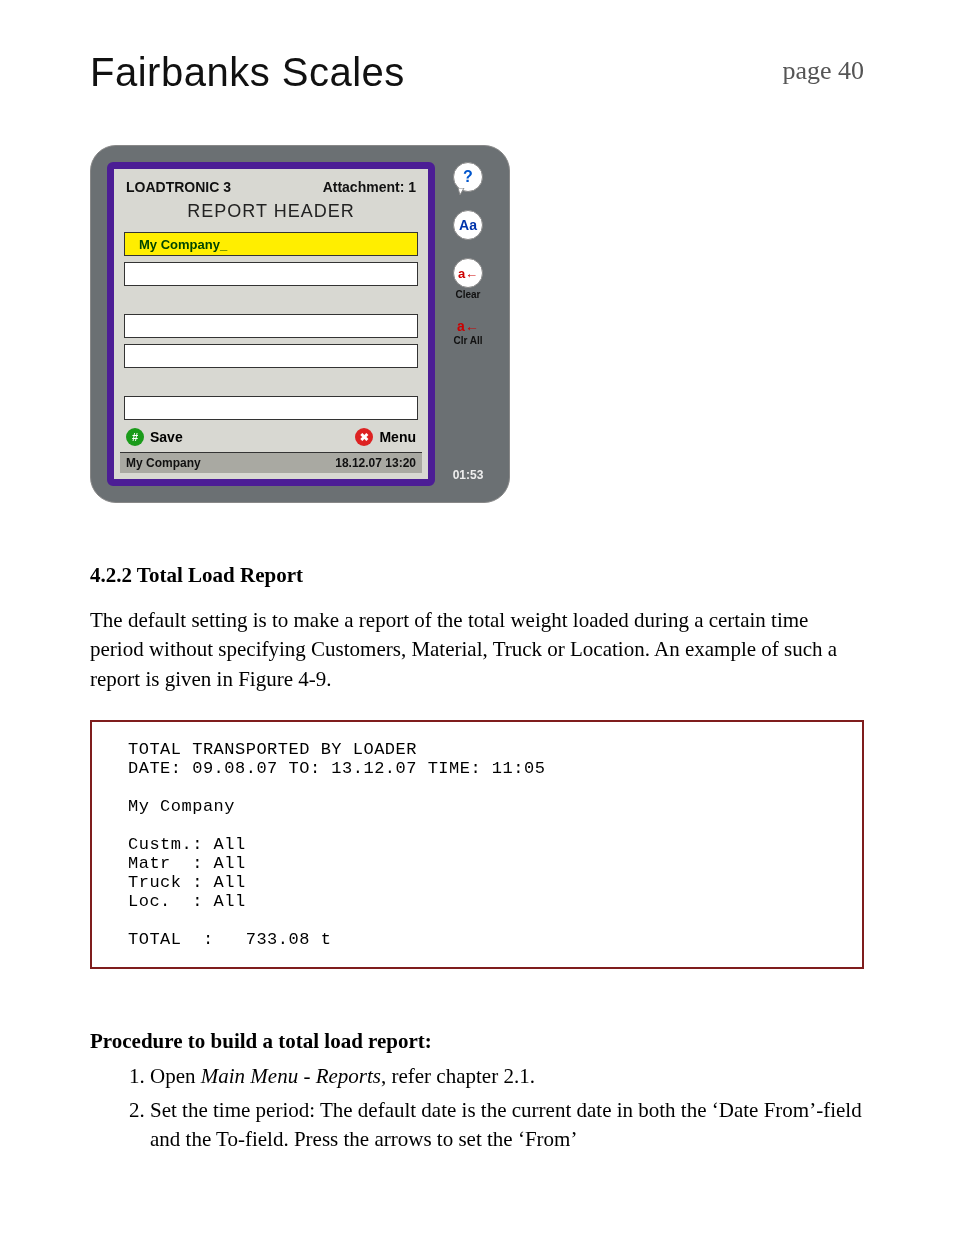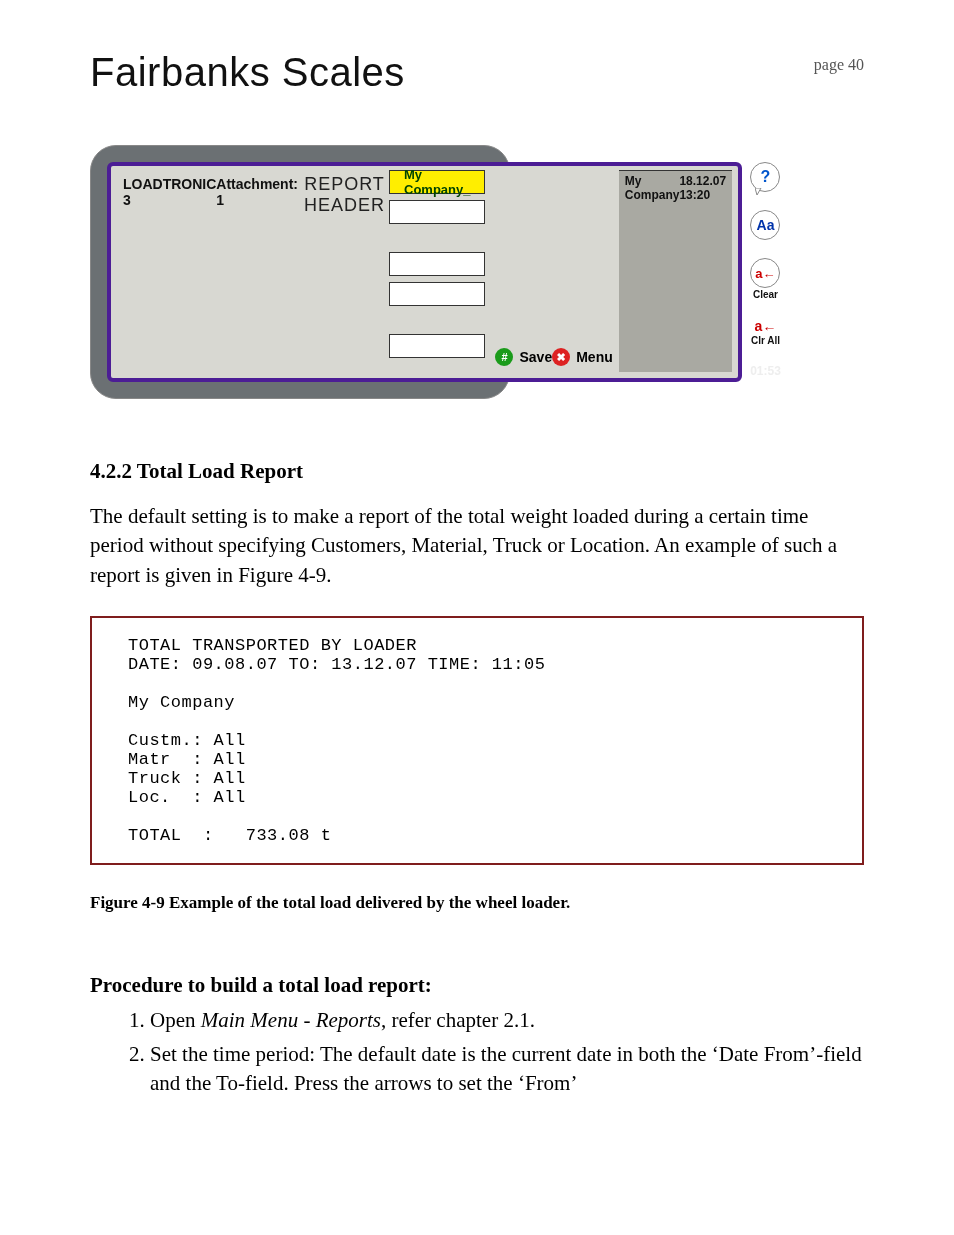--- a/index.html
+++ b/index.html
@@ -23,21 +23,21 @@
     margin-bottom: 50px;
   }
   .title-main {
     font-family: Arial, Helvetica, sans-serif;
     font-size: 40px;
     font-weight: 400;
     letter-spacing: 0.5px;
     color: #111;
   }
   .page-number {
-    font-size: 16px;
+    font-size: 26px;
     color: #555;
     margin-top: 6px;
     margin-left: 37px;
   }
 
   
   .device {
     width: 420px;
     border: 1px solid #888;
     border-radius: 26px;
@@ -45,24 +45,24 @@
     padding: 16px;
     box-sizing: border-box;
     display: flex;
     gap: 8px;
     font-family: Arial, Helvetica, sans-serif;
   }
   .device .main {
     flex: 1;
     background: #d8d8d2;
     border-radius: 6px;
-    border: 4px solid #4c1d95;
+    border: 7px solid #4c1d95;
     padding: 4px 6px 6px 6px;
     display: flex;
-    flex-direction: row;
+    flex-direction: column;
   }
   .dev-row1 {
     display: flex;
     justify-content: space-between;
     padding: 6px 6px 2px 6px;
     font-weight: bold;
     font-size: 14px;
     color: #111;
   }
   .dev-report-header {
@@ -295,21 +295,20 @@
 
 <span>My Company</span>
 
 <span>Custm.: All</span>
 <span>Matr  : All</span>
 <span>Truck : All</span>
 <span>Loc.  : All</span>
 
 <span>TOTAL  :   733.08 t</span></div>
 
-  <div class="figure-caption">Figure 4-9 Example of the total load delivered by the wheel loader.</div>
 
   <div class="proc-heading">Procedure to build a total load report:</div>
   <ol class="proc-list">
     <li>
       <span>Open </span><span class="italic">Main Menu - Reports</span><span>, refer chapter 2.1.</span>
     </li>
     <li>Set the time period: The default date is the current date in both the ‘Date From’-field and the To-field. Press the arrows to set the ‘From’</li>
   </ol>
 
 </div>

